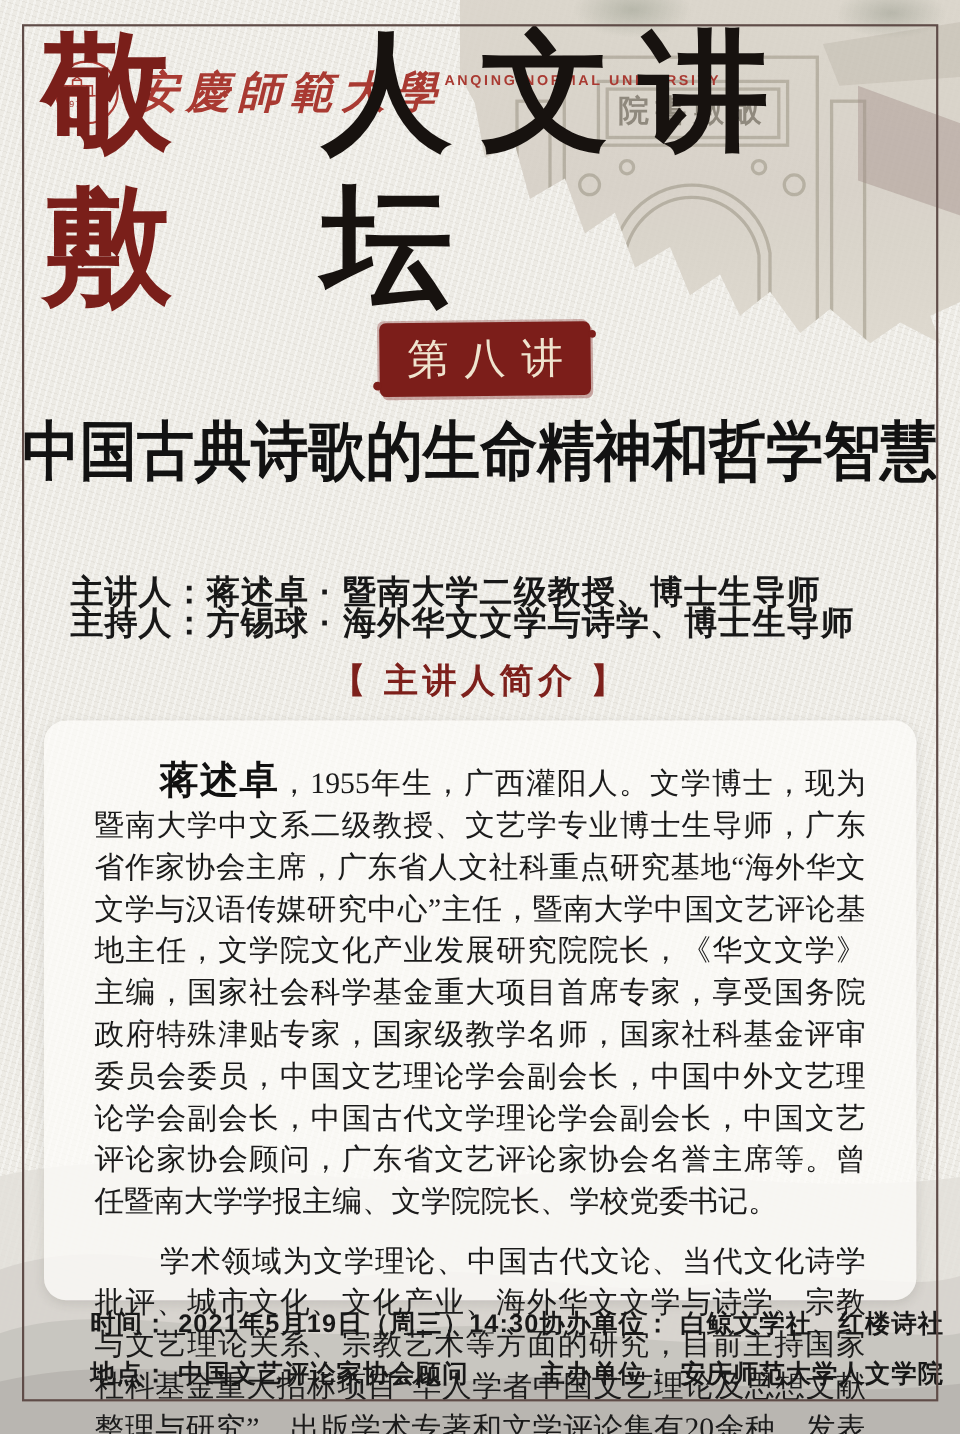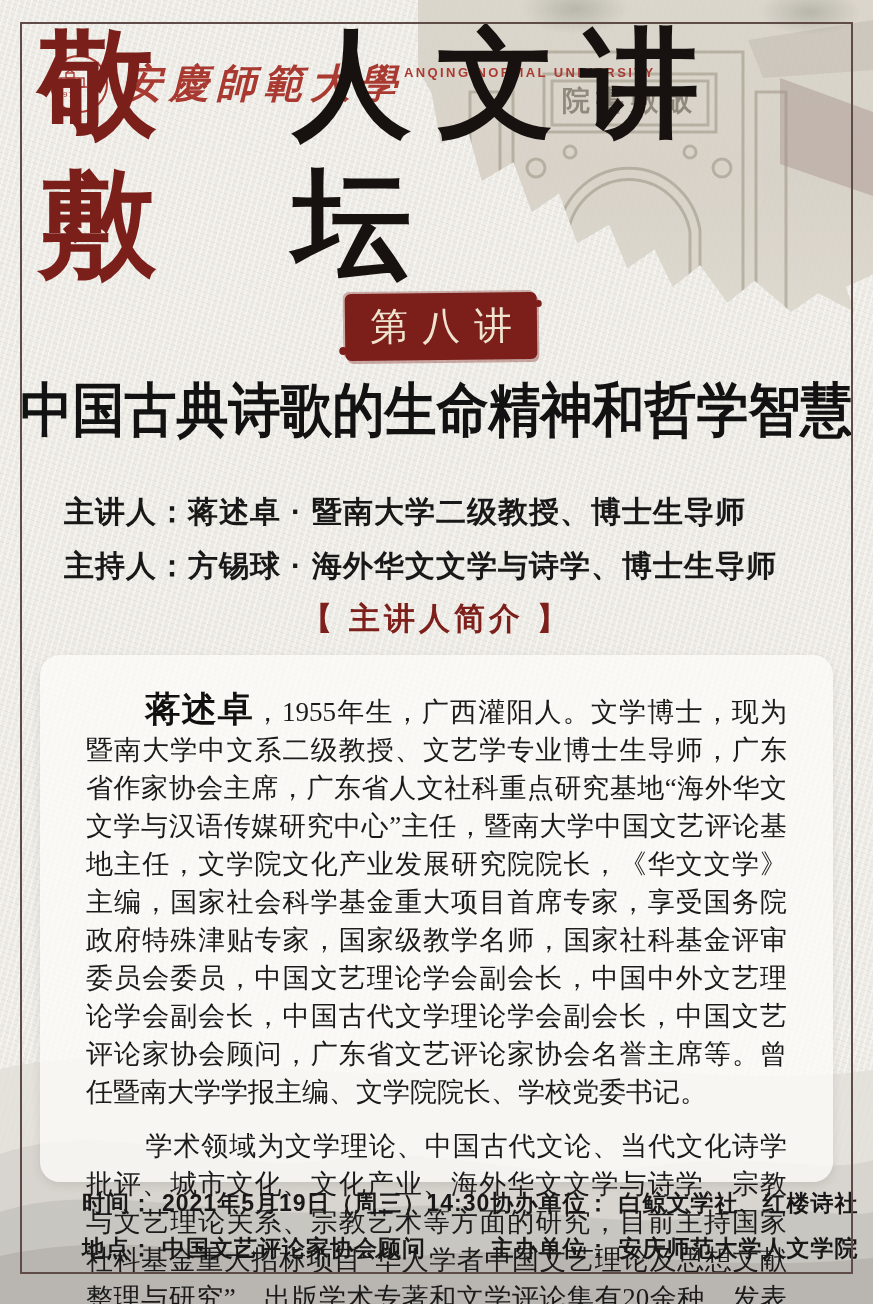--- a/index.html
+++ b/index.html
@@ -75,21 +75,21 @@
     position:absolute; left:0; top:372px; width:873px; z-index:3;
     text-align:center; font-size:52px; font-weight:bold; color:#121212;
     transform:scaleY(1.12); transform-origin:top; letter-spacing:0px;
     font-family:"Liberation Serif", serif;
   }
   
   .person-line{
     position:absolute; left:64px; z-index:3; font-family:"Liberation Sans", sans-serif;
     font-weight:bold; font-size:30px; color:#181818; letter-spacing:1px; white-space:nowrap;
   }
-  .speaker-line{top:492px;}
+  .speaker-line{top:518px;}
   .host-line{top:546px;}
   .person-line .sep{margin:0 10px;}
   
   .section-header{
     position:absolute; left:0; top:598px; width:873px; z-index:3; text-align:center;
     font-size:31px; font-weight:bold; color:#7d201b; letter-spacing:4px;
     font-family:"Liberation Sans", sans-serif;
   }
   
   .bio-card{

